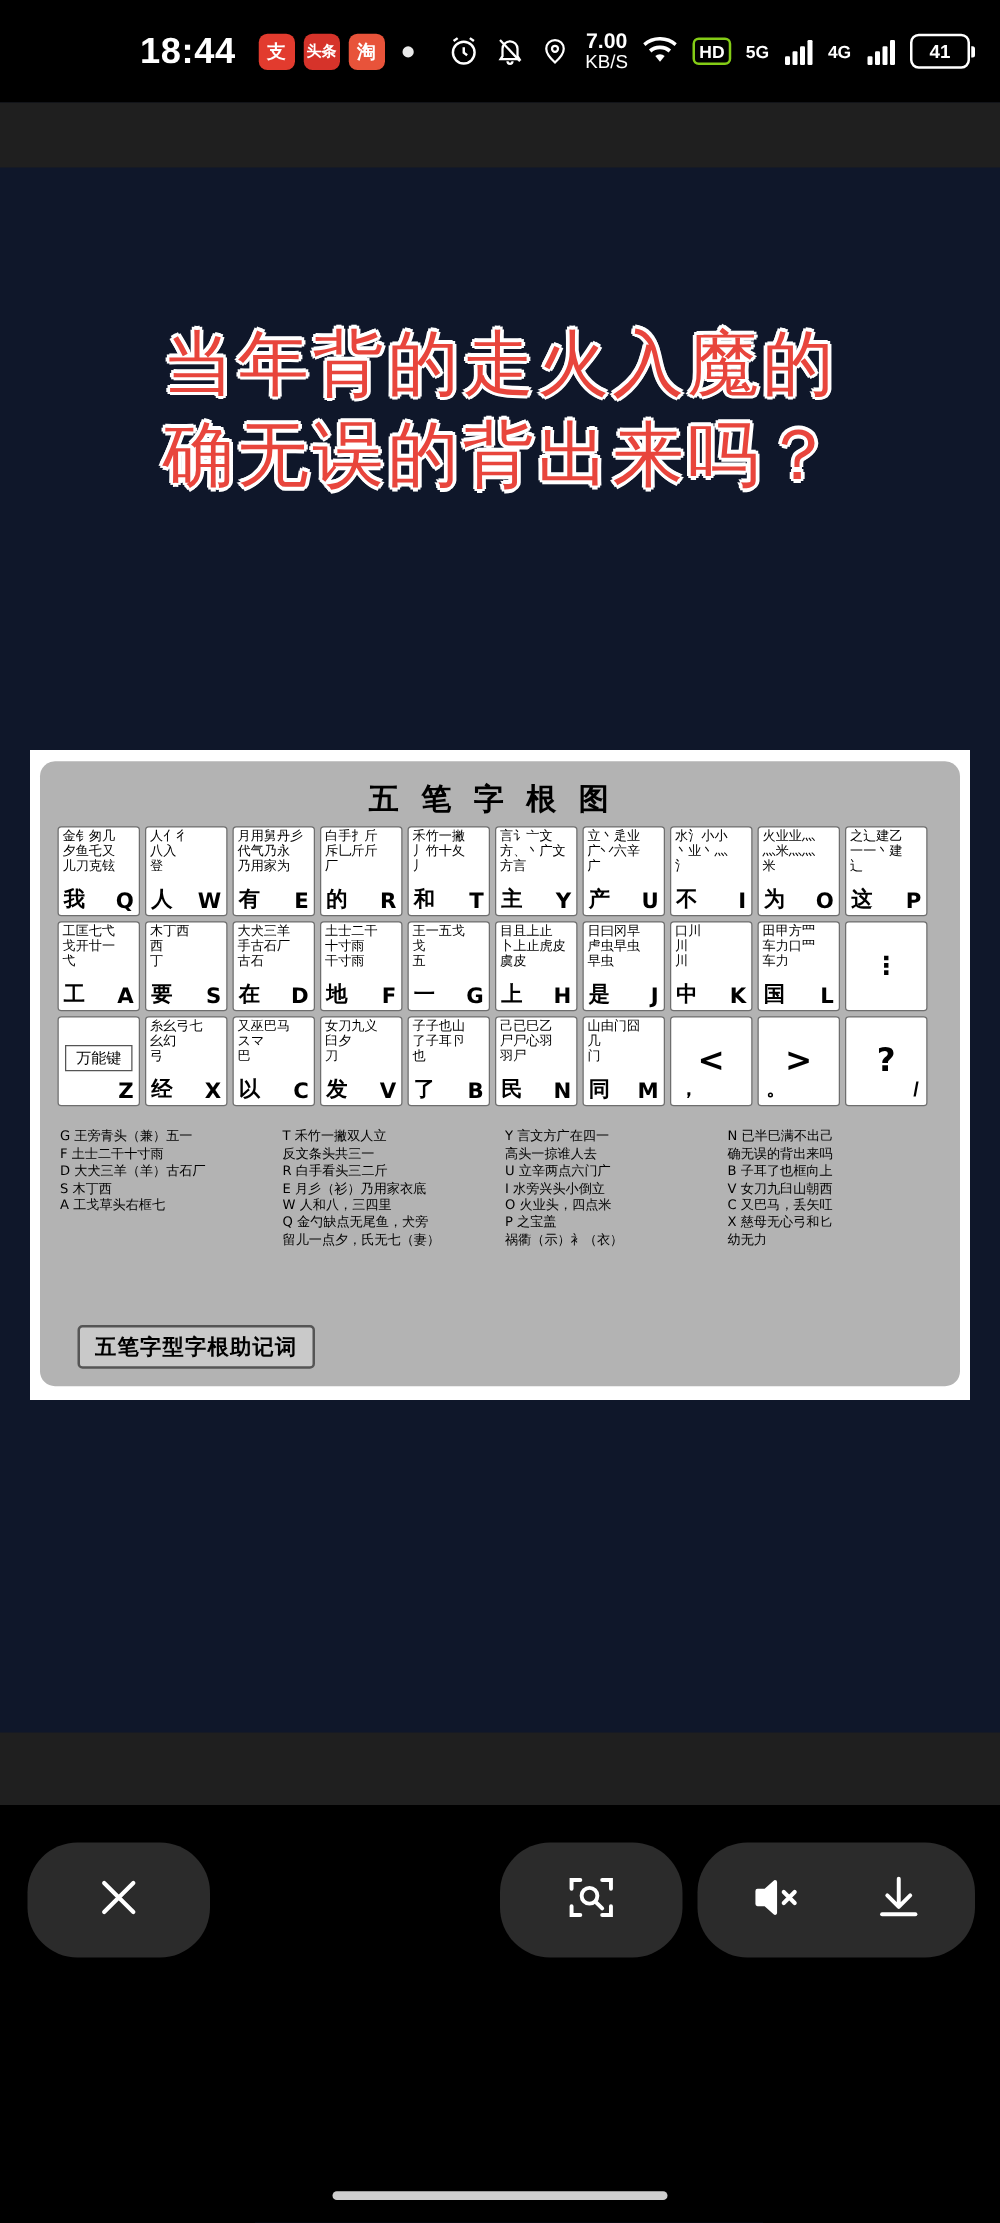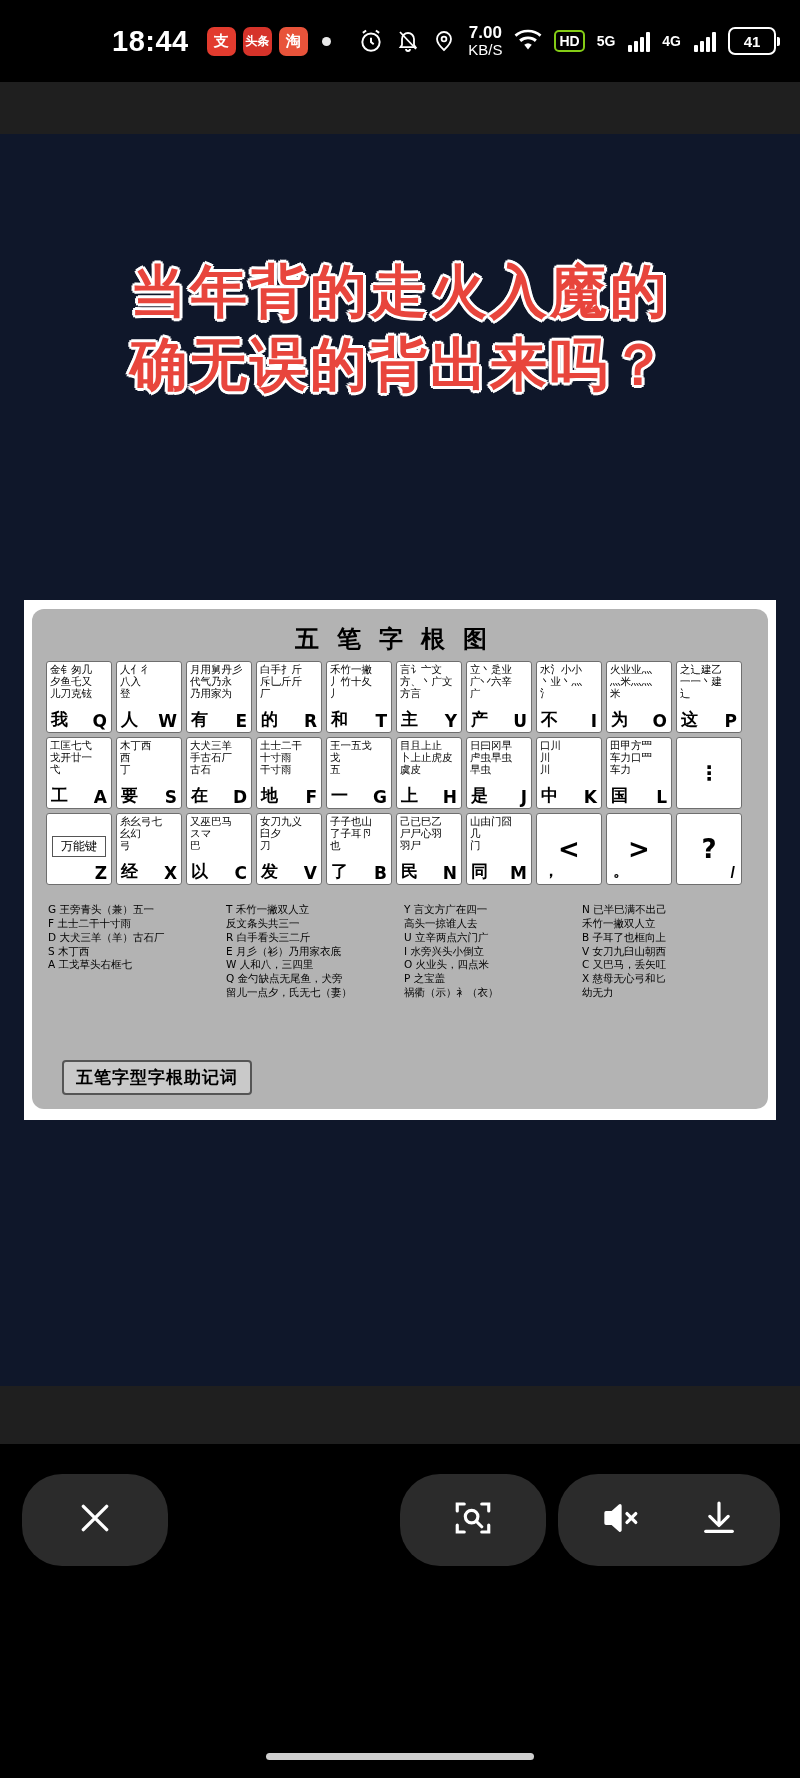--- a/index.html
+++ b/index.html
@@ -33,21 +33,21 @@
   .batt-body{width:44px;height:24px;border:2px solid #fff;border-radius:7px;display:flex;align-items:center;
     justify-content:center;font-size:15px;font-weight:bold;}
   .batt-cap{width:3px;height:9px;background:#fff;border-radius:0 2px 2px 0;margin-left:1px;}
 
   
   .topstrip{position:absolute;top:82px;left:0;width:800px;height:52px;background:#1f1f1f;}
 
   
   .titleblock{position:absolute;top:255px;left:0;width:800px;text-align:center;}
   .titleline{font-family:"DejaVu Sans","Liberation Sans",sans-serif;
-    font-size:57px;font-weight:bold;color:#e8453c;letter-spacing:3px;line-height:1.28;
+    font-size:57px;font-weight:normal;color:#e8453c;letter-spacing:3px;line-height:1.28;
     text-shadow:
       -2px -2px 0 #ffffff, 2px -2px 0 #ffffff, -2px 2px 0 #ffffff, 2px 2px 0 #ffffff,
       -3px 0 0 #ffffff, 3px 0 0 #ffffff, 0 -3px 0 #ffffff, 0 3px 0 #ffffff;}
 
   
   .card{position:absolute;top:600px;left:24px;width:752px;height:520px;background:#fff;}
   .cardinner{position:absolute;top:9px;left:8px;width:736px;height:500px;background:#b3b3b3;border-radius:12px;}
   .card-title{position:absolute;top:14px;left:0;width:736px;text-align:center;color:#000;
     font-size:24px;font-weight:bold;letter-spacing:18px;font-family:"DejaVu Sans",sans-serif;}
   .grid{position:absolute;top:52px;left:14px;width:708px;}
@@ -453,21 +453,21 @@
           <div class="mrow">Y 言文方广在四一</div>
           <div class="mrow">高头一掠谁人去</div>
           <div class="mrow">U 立辛两点六门广</div>
           <div class="mrow">I 水旁兴头小倒立</div>
           <div class="mrow">O 火业头，四点米</div>
           <div class="mrow">P 之宝盖</div>
           <div class="mrow">祸衢（示）衤（衣）</div>
         </div>
         <div class="mcol">
           <div class="mrow">N 已半巳满不出己</div>
-          <div class="mrow">禾竹一撇双人立</div>
+          <div class="mrow">确无误的背出来吗</div>
           <div class="mrow">B 子耳了也框向上</div>
           <div class="mrow">V 女刀九臼山朝西</div>
           <div class="mrow">C 又巴马，丢矢叿</div>
           <div class="mrow">X 慈母无心弓和匕</div>
           <div class="mrow">幼无力</div>
         </div>
       </div>
 
       <div class="tagwrap">五笔字型字根助记词</div>
     </div>

